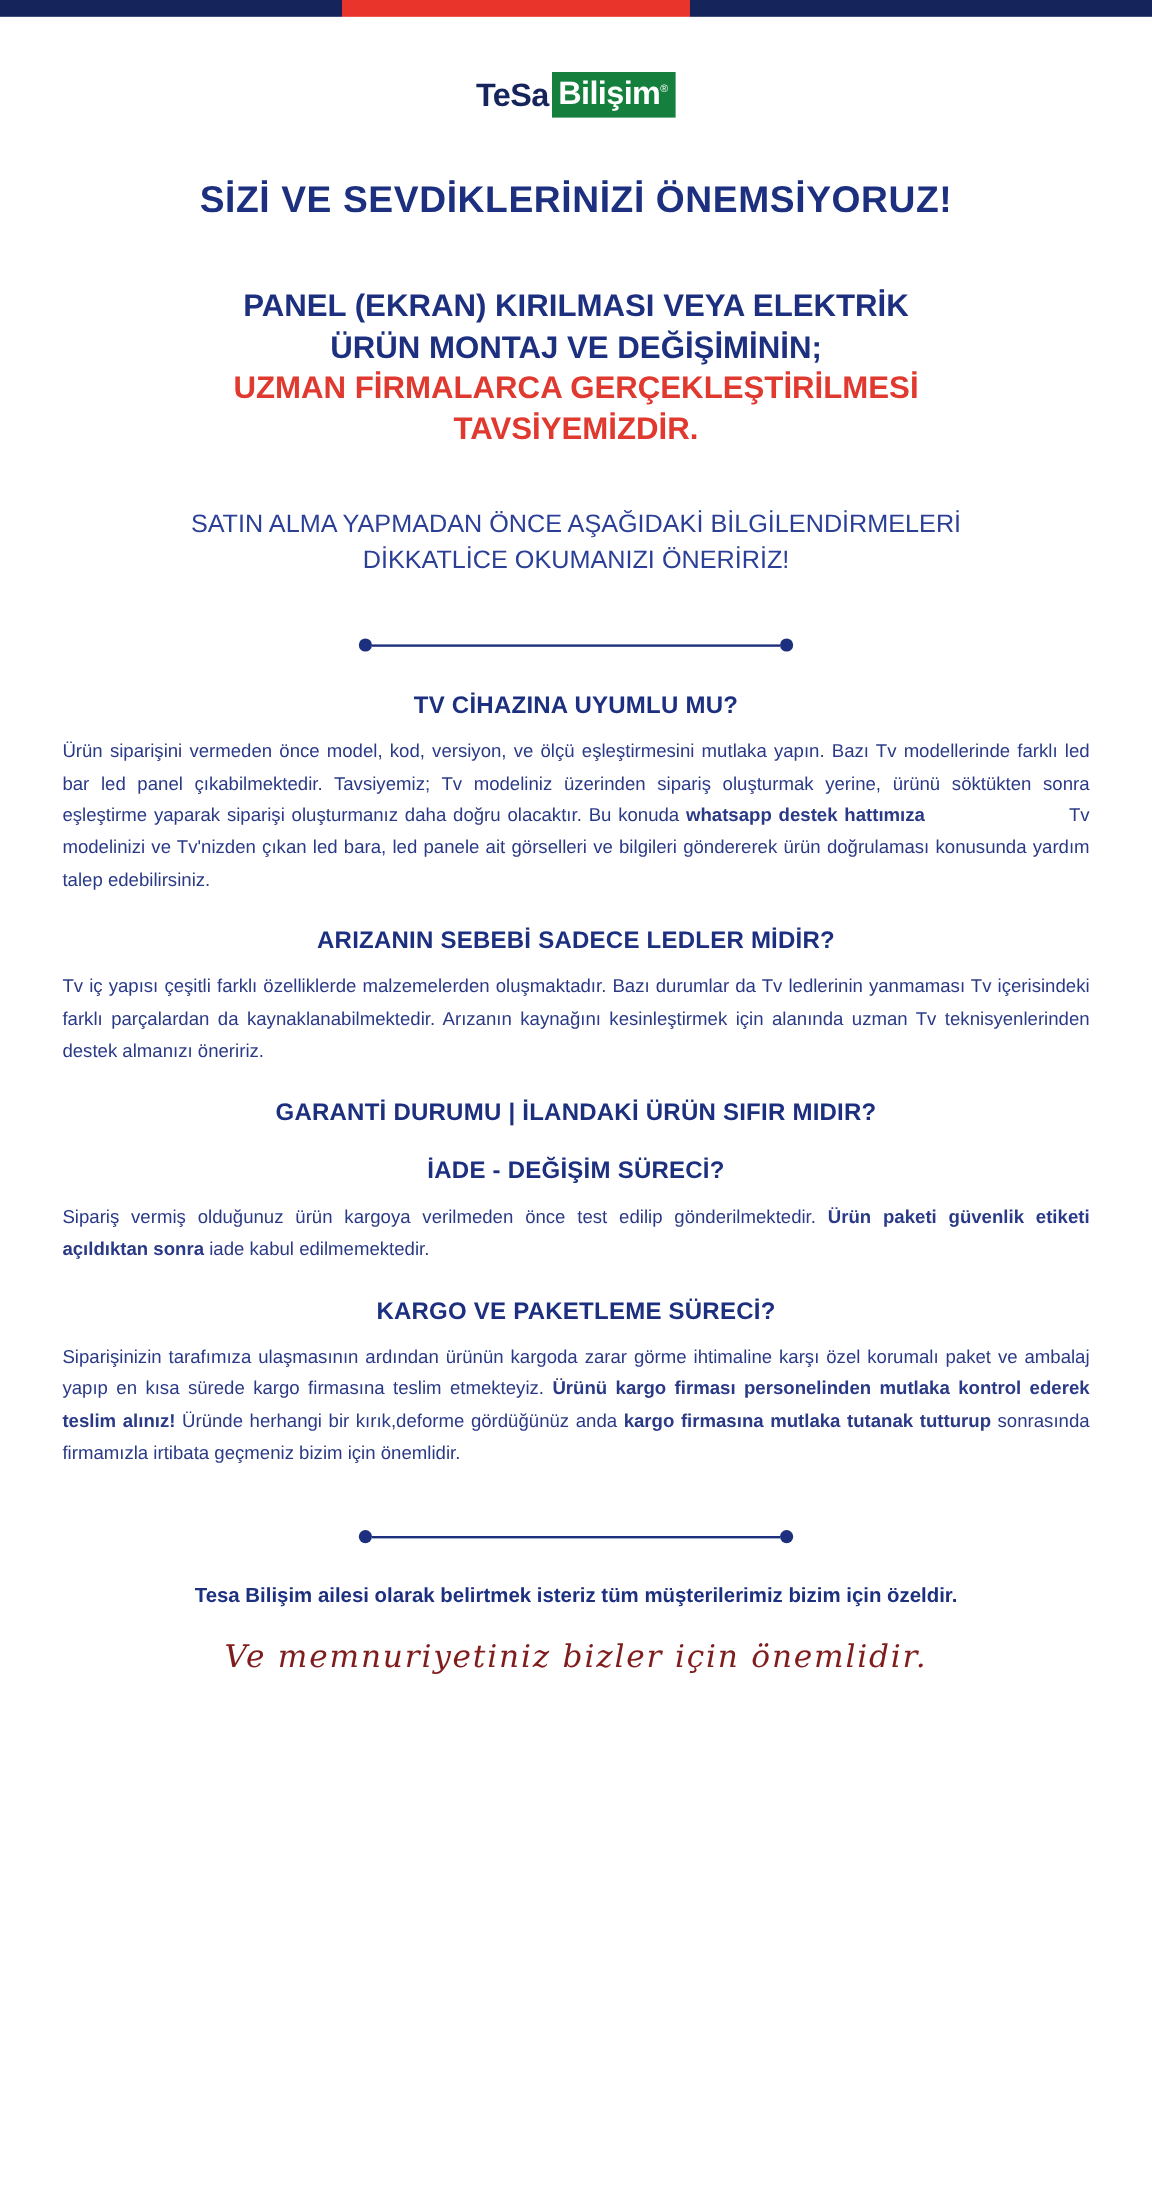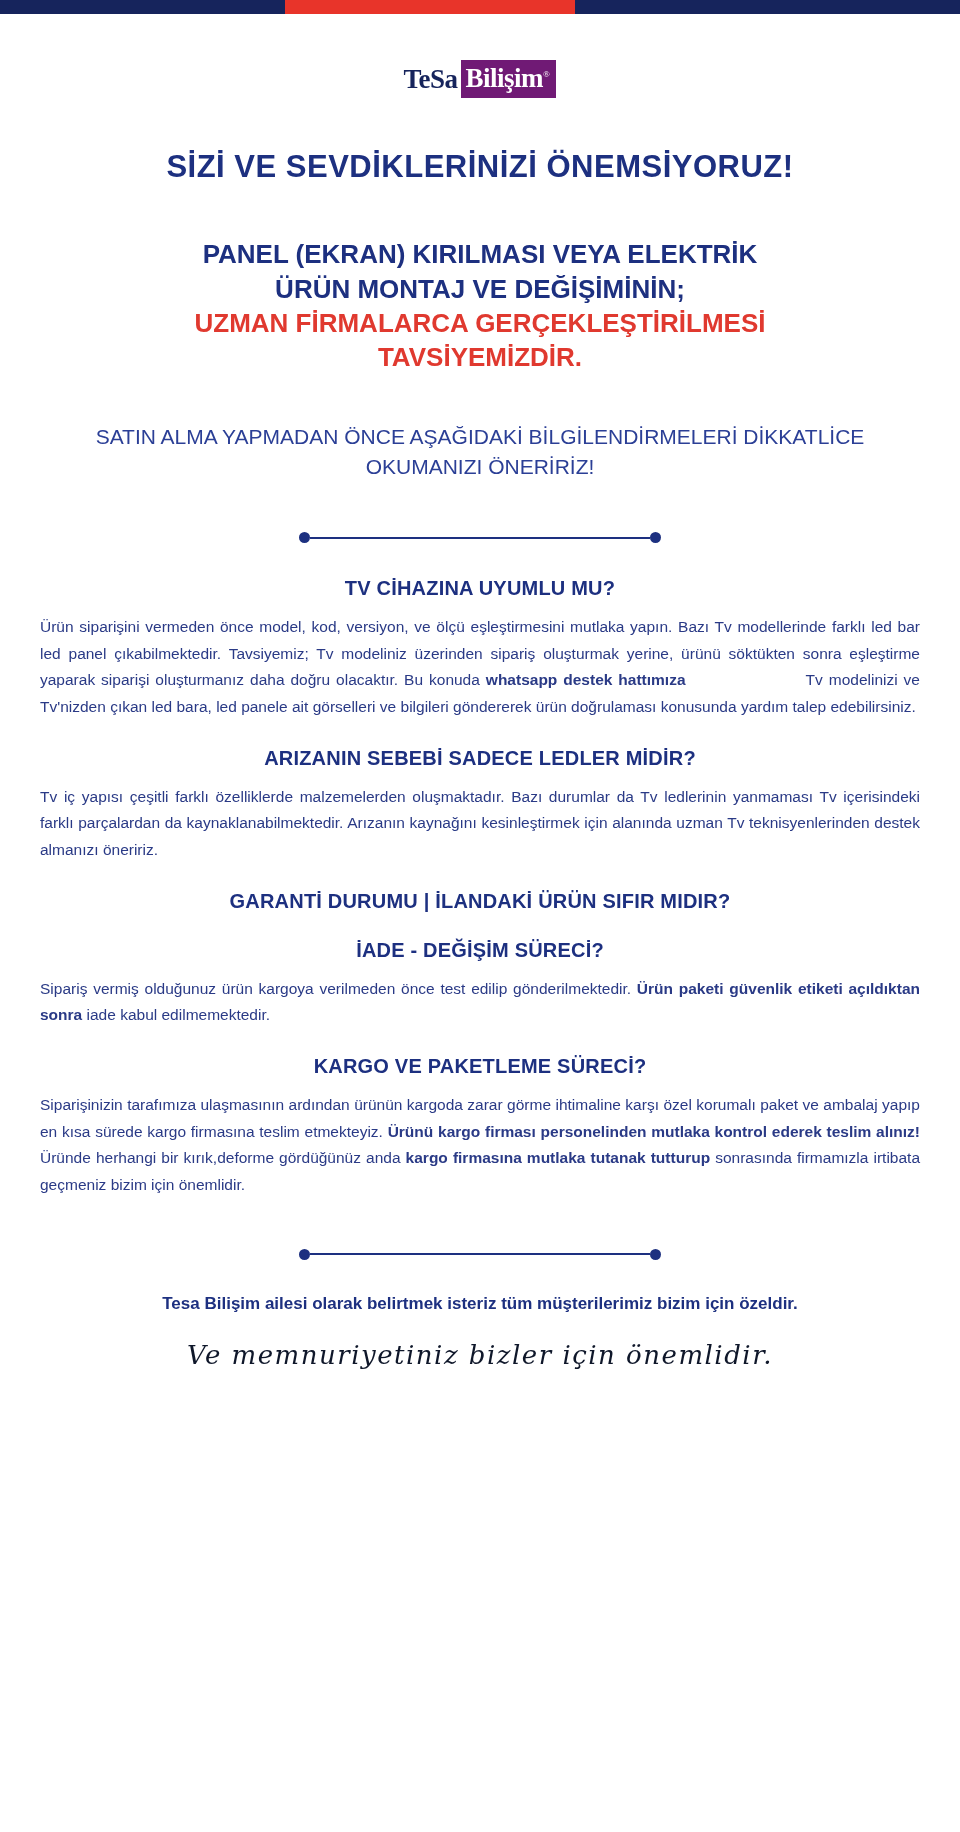--- a/index.html
+++ b/index.html
@@ -32,42 +32,41 @@
     align-items: center;
     margin-top: 46px;
     margin-bottom: 10px;
   }
   .logo {
     display: inline-flex;
     align-items: center;
     font-size: 27px;
     font-weight: bold;
     letter-spacing: -0.5px;
-    font-family: Liberation Serif, serif;
   }
   .logo .tesa {
     color: #16245c;
     padding-right: 3px;
   }
   .logo .bilisim-box {
-    background: #701a75;
+    background: #15803d;
     color: #ffffff;
     padding: 3px 7px 4px 5px;
     position: relative;
   }
   .logo .reg {
     font-size: 9px;
     vertical-align: super;
     font-weight: normal;
   }
 
   
   .content {
     width: 960px;
-    padding: 0 40px;
+    padding: 0 52px;
   }
   h1.main-title {
     text-align: center;
     font-size: 31px;
     font-weight: bold;
     color: #1d3080;
     letter-spacing: 0.5px;
     margin: 50px 0 0 0;
     line-height: 1.2;
   }
@@ -140,21 +139,21 @@
     font-size: 17px;
     font-weight: bold;
     color: #1d3080;
     margin: 17px 0 26px 0;
   }
   .script-line {
     text-align: center;
     font-family: "DejaVu Serif", serif;
     font-style: italic;
     font-size: 26px;
-    color: #0f172a;
+    color: #7f1d1d;
     letter-spacing: 1.5px;
     padding-bottom: 30px;
   }
 </style>
 </head>
 <body>
 
 <div class="topbar">
   <div class="seg-navy-l"></div>
   <div class="seg-red"></div>

